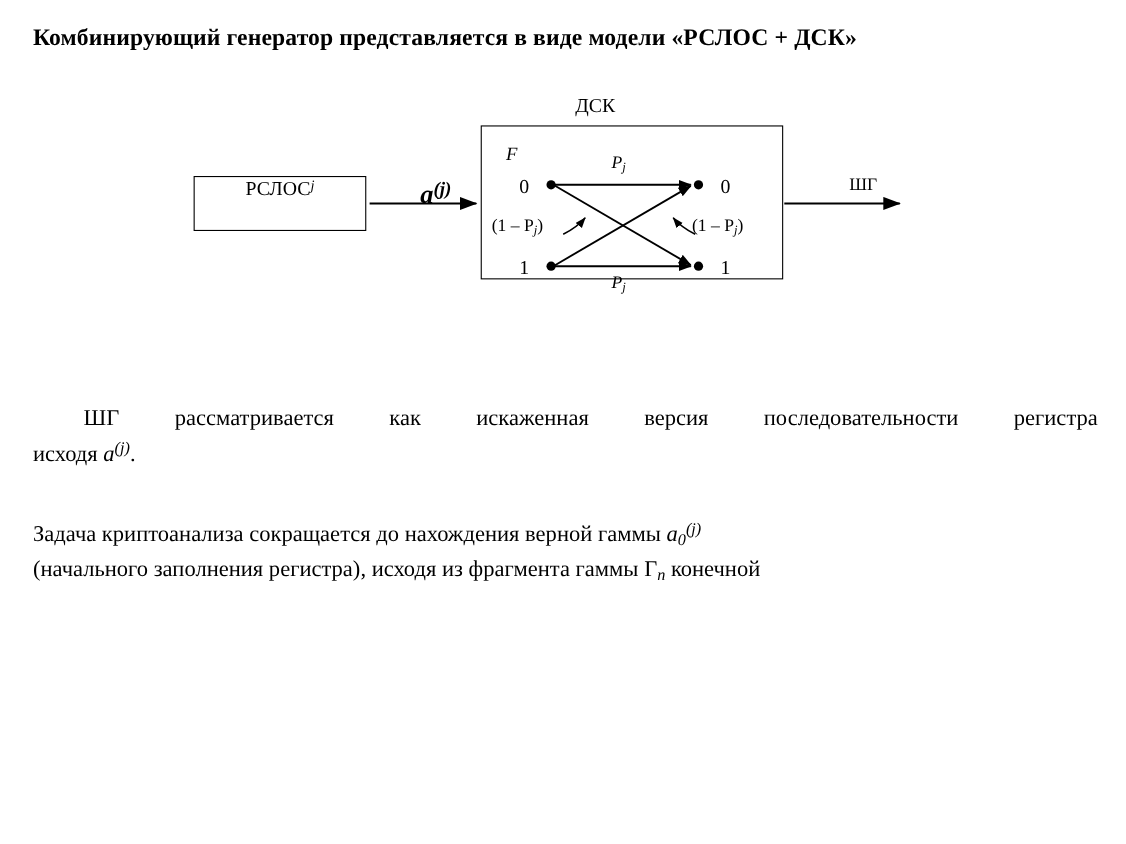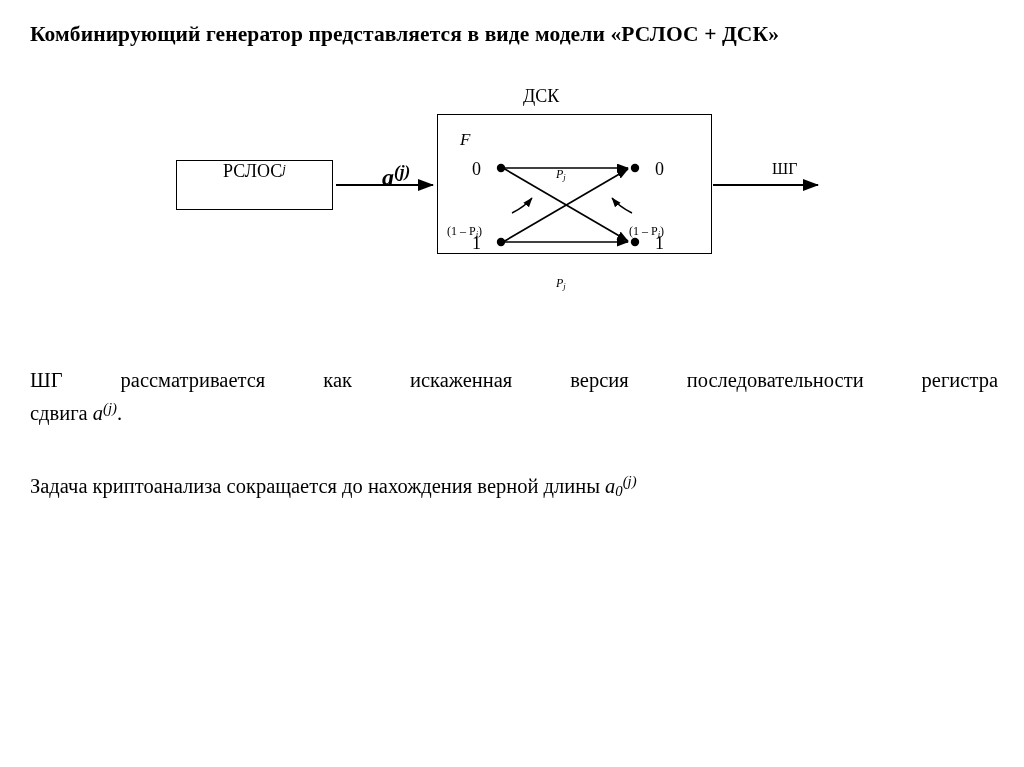--- a/index.html
+++ b/index.html
@@ -90,22 +90,21 @@
     vertical-align: 0.45em;
     font-style: italic;
   }
   .ital { font-style: italic; }
   .node-label {
     position: absolute;
     font-size: 18px;
   }
   .prob-label {
     position: absolute;
-    font-size: 12px;
-    margin-top: 27px;
+    font-size: 16px;
   }
   .a-label {
     position: absolute;
     left: 382px;
     top: 90px;
     font-size: 24px;
     font-weight: bold;
     font-style: italic;
   }
   .body-text {
@@ -117,20 +116,21 @@
     text-align: justify;
   }
   .para1 { top: 365px; }
   .para2 { top: 470px; }
   .para1 > div, .para2 > div { text-align: justify; }
   .justify-line {
     display: block;
     text-align: justify;
     text-align-last: justify;
     white-space: nowrap;
+    margin-left: 46px;
   }
   svg.wires {
     position: absolute;
     left: 0; top: 0;
     width: 1024px;
     height: 240px;
     overflow: visible;
   }
 </style>
 </head>
@@ -193,20 +193,21 @@
 
       <circle cx="501" cy="96" r="4.2" fill="#000"></circle>
       <circle cx="501" cy="170" r="4.2" fill="#000"></circle>
       <circle cx="635" cy="96" r="4.2" fill="#000"></circle>
       <circle cx="635" cy="170" r="4.2" fill="#000"></circle>
     </svg>
   </div>
 
   <div class="body-text para1">
     <div class="justify-line">ШГ  рассматривается  как  искаженная  версия  последовательности  регистра</div>
-    <div><span>сдвига </span><span class="ital">a</span><span class="sup">(j)</span><span>.</span></div>
+    <div><span>исходя </span><span class="ital">a</span><span class="sup">(j)</span><span>.</span></div>
   </div>
 
   <div class="body-text para2">
-    <div><span>Задача   криптоанализа   сокращается   до   нахождения   верной   длины   </span><span class="ital">a</span><span class="sub">0</span><span class="sup">(j)</span></div>
+    <div><span>Задача   криптоанализа   сокращается   до   нахождения   верной   гаммы   </span><span class="ital">a</span><span class="sub">0</span><span class="sup">(j)</span></div>
+    <div><span>(начального  заполнения  регистра),  исходя  из  фрагмента  гаммы  Γ</span><span class="sub">n</span><span>  конечной</span></div>
   </div>
 
 </div>
 
 </body></html>

